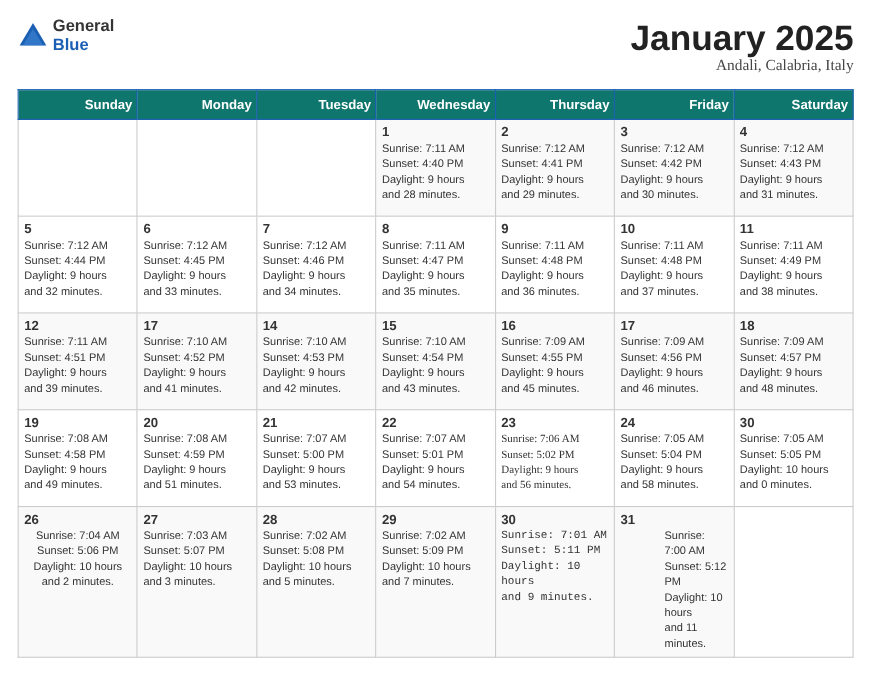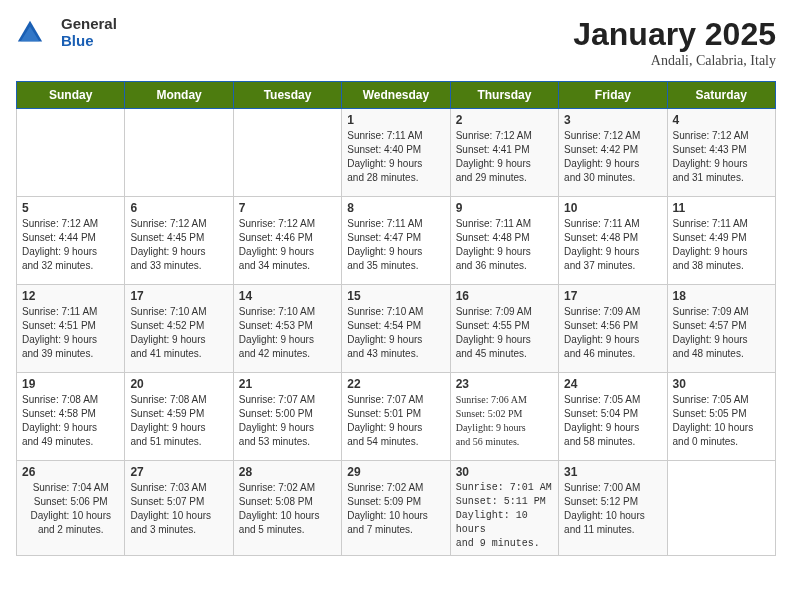--- a/index.html
+++ b/index.html
@@ -12,21 +12,21 @@
     }
     .header {
       display: flex;
       justify-content: space-between;
       align-items: flex-start;
       margin-bottom: 12px;
     }
     .logo {
       display: flex;
       align-items: center;
-      gap: 17px;
+      gap: 4px;
     }
     .logo-text {
       display: flex;
       flex-direction: column;
       line-height: 1.1;
     }
     .logo-general {
       font-size: 15px;
       font-weight: bold;
       color: #333;
@@ -52,26 +52,26 @@
       font-size: 14px;
       color: #444;
       font-family: Liberation Serif, serif;
     }
     table {
       width: 100%;
       border-collapse: collapse;
       table-layout: fixed;
     }
     thead th {
-      background-color: #4d7c0f;
+      background-color: #0f766e;
       color: #fff;
       font-size: 12px;
       font-weight: bold;
       padding: 6px 4px;
-      text-align: center;
+      text-align: right;
       border: 1px solid #1a5fb4;
     }
     tbody td {
       border: 1px solid #ccc;
       vertical-align: top;
       padding: 4px 5px;
       font-size: 10.5px;
       color: #333;
       height: 88px;
       background: #fff;
@@ -344,21 +344,21 @@
         </td>
         <td>
           <span class="day-number">30</span>
           <div class="cell-info" style="white-space: pre-line; font-family: Liberation Mono, monospace;">Sunrise: 7:01 AM
 Sunset: 5:11 PM
 Daylight: 10 hours
 and 9 minutes.</div>
         </td>
         <td>
           <span class="day-number">31</span>
-          <div class="cell-info" style="white-space: pre-line;">Sunrise: 7:00 AM
+          <div class="cell-info" style="white-space: pre-line; margin-left: 40px;">Sunrise: 7:00 AM
 Sunset: 5:12 PM
 Daylight: 10 hours
 and 11 minutes.</div>
         </td>
         <td class="empty-cell"></td>
       </tr>
     </tbody>
 </table>
 
 </body></html>

